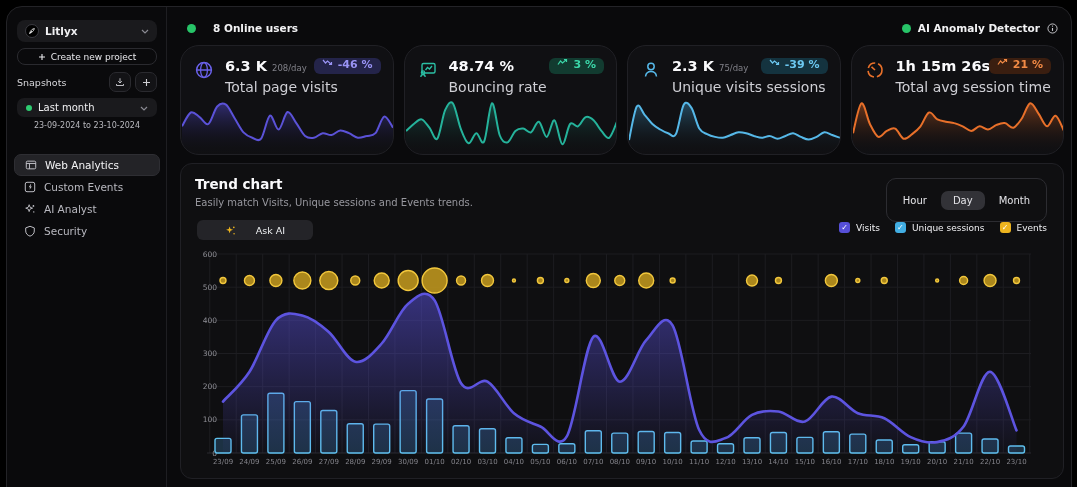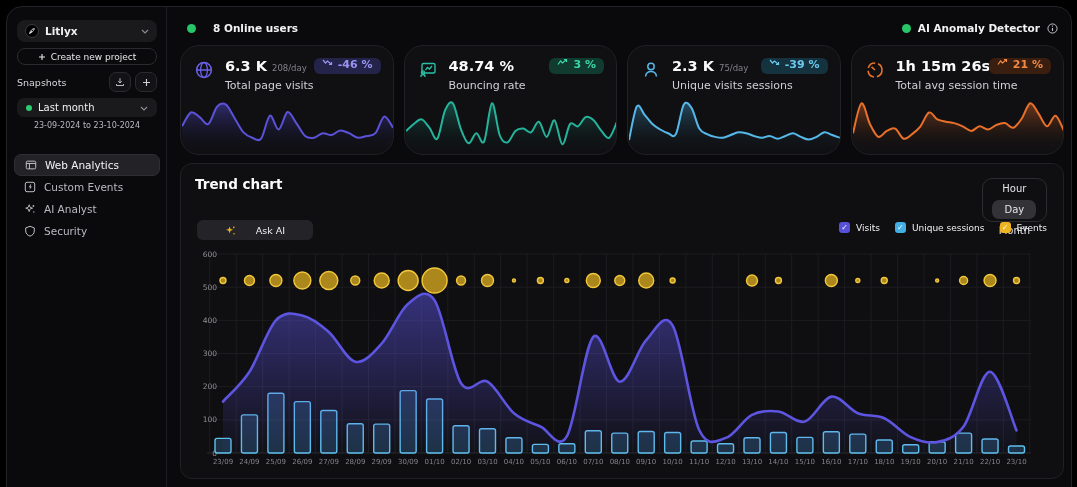--- a/index.html
+++ b/index.html
@@ -51,36 +51,36 @@
   .cards { position:absolute; left:173px; top:38px; width:884px; height:110px;
     display:flex; gap:10px; }
   .card { position:relative; flex:1; background:#101013; border:1px solid #202025;
     border-radius:19px; overflow:hidden; }
   .card-ic { position:absolute; left:12px; top:13px; width:22px; height:22px;
     display:flex; align-items:center; justify-content:center; }
   .card-value-row { position:absolute; left:44px; top:12px; display:flex;
     align-items:baseline; gap:5px; }
   .card-value { font-size:14.5px; font-weight:bold; color:#fafafc; }
   .card-perday { font-size:8.5px; color:#808088; }
-  .card-label { position:absolute; left:44px; top:33px; font-size:11px; color:#cfcfd5; }
+  .card-label { position:absolute; left:44px; top:33px; font-size:14px; color:#cfcfd5; }
   .badge { position:absolute; right:12px; top:12px; height:16px; border-radius:6px;
     display:flex; align-items:flex-start; gap:5px; padding:0 8px; font-size:11px; font-weight:bold; }
   .spark { position:absolute; left:1px; right:1px; bottom:1px; height:56px;
     border-radius:0 0 10px 10px; }
 
   
   .panel { position:absolute; left:173px; top:156px; width:884px; height:316px;
     background:#0f0f11; border:1px solid #202025; border-radius:12px;text-align:center; }
   .panel-title { position:absolute; left:14px; top:12px; font-size:13.5px; font-weight:bold; color:#fafafc; }
   .panel-sub { position:absolute; left:14px; top:33px; font-size:10px; color:#97979e; }
   .askai-btn { position:absolute; left:16px; top:56px; width:116px; height:20px;
     background:#242428; border-radius:6px; display:flex; align-items:center;
     justify-content:center; gap:20px; font-size:9.5px; color:#eceef0; cursor:pointer; }
   .toggle { position:absolute; right:16px; top:14px; height:44px; border:1px solid #2c2c31;
-    border-radius:10px; display:flex; align-items:center; padding:0 4px; gap:2px;flex-direction:column; }
+    border-radius:10px; display:flex; align-items:center; padding:0 4px; gap:2px; }
   .toggle-btn { font-size:10px; color:#e4e4e8; padding:4px 12px; border-radius:7px; cursor:pointer; }
   .toggle-btn.active { background:#323237; }
   .legend { position:absolute; right:16px; top:58px; display:flex; align-items:center; gap:15px; }
   .legend-item { display:flex; align-items:center; gap:6px; cursor:pointer; }
   .cbox { width:11px; height:11px; border-radius:3px; display:flex; align-items:center;
     justify-content:center; color:#fff; font-size:8px; }
   .legend-label { font-size:9px; color:#f0f0f3; }
   #trendChart { position:absolute; left:8px; top:84px; }
 </style>
 </head>
@@ -317,20 +317,21 @@
             </linearGradient>
           </defs>
           <path d="M0.0,36.2C1.4,31.2 5.6,7.8 8.4,6.3C11.3,4.8 14.1,21.4 16.9,27.0C19.7,32.6 22.5,38.7 25.3,39.9C28.1,41.0 30.9,35.3 33.8,33.9C36.6,32.5 39.4,30.3 42.2,31.6C45.0,32.9 47.8,40.8 50.6,41.7C53.5,42.6 56.3,39.2 59.1,37.1C61.9,35.0 64.7,32.9 67.5,29.3C70.3,25.7 73.1,16.6 76.0,15.5C78.8,14.3 81.6,20.9 84.4,22.4C87.2,23.9 90.0,24.1 92.8,24.7C95.7,25.3 98.5,25.3 101.3,26.1C104.1,26.8 106.9,28.0 109.7,29.3C112.5,30.6 115.3,33.9 118.2,33.9C121.0,33.9 123.8,29.5 126.6,29.3C129.4,29.1 132.2,32.8 135.0,32.5C137.9,32.3 140.7,29.0 143.5,27.9C146.3,26.8 149.1,25.6 151.9,26.1C154.7,26.5 157.5,31.4 160.4,30.7C163.2,29.9 166.0,25.5 168.8,21.5C171.6,17.4 174.4,7.1 177.2,6.3C180.1,5.5 182.9,13.0 185.7,16.9C188.5,20.7 191.3,29.0 194.1,29.3C196.9,29.6 199.7,18.0 202.6,18.7C205.4,19.5 209.6,31.4 211.0,33.9L211,56 L0,56 Z" fill="url(#sg3)" stroke="none"></path>
           <path d="M0.0,36.2C1.4,31.2 5.6,7.8 8.4,6.3C11.3,4.8 14.1,21.4 16.9,27.0C19.7,32.6 22.5,38.7 25.3,39.9C28.1,41.0 30.9,35.3 33.8,33.9C36.6,32.5 39.4,30.3 42.2,31.6C45.0,32.9 47.8,40.8 50.6,41.7C53.5,42.6 56.3,39.2 59.1,37.1C61.9,35.0 64.7,32.9 67.5,29.3C70.3,25.7 73.1,16.6 76.0,15.5C78.8,14.3 81.6,20.9 84.4,22.4C87.2,23.9 90.0,24.1 92.8,24.7C95.7,25.3 98.5,25.3 101.3,26.1C104.1,26.8 106.9,28.0 109.7,29.3C112.5,30.6 115.3,33.9 118.2,33.9C121.0,33.9 123.8,29.5 126.6,29.3C129.4,29.1 132.2,32.8 135.0,32.5C137.9,32.3 140.7,29.0 143.5,27.9C146.3,26.8 149.1,25.6 151.9,26.1C154.7,26.5 157.5,31.4 160.4,30.7C163.2,29.9 166.0,25.5 168.8,21.5C171.6,17.4 174.4,7.1 177.2,6.3C180.1,5.5 182.9,13.0 185.7,16.9C188.5,20.7 191.3,29.0 194.1,29.3C196.9,29.6 199.7,18.0 202.6,18.7C205.4,19.5 209.6,31.4 211.0,33.9" fill="none" stroke="#e8702a" stroke-width="2"></path>
         </svg>
     </div>
   </div>
 
   <div class="panel">
     <div class="panel-title">Trend chart</div>
+    <div class="panel-sub">Easily match Visits, Unique sessions and Events trends.</div>
 
     <div class="askai-btn">
       <svg width="11" height="11" viewBox="0 0 12 12">
           <path d="M5 1.5 L6 4.3 L8.8 5.3 L6 6.3 L5 9.1 L4 6.3 L1.2 5.3 L4 4.3 Z" fill="#edb41f"></path>
           <circle cx="9.6" cy="2.6" r="0.9" fill="#edb41f"></circle>
           <circle cx="9.9" cy="9.6" r="0.8" fill="#edb41f"></circle>
         </svg>
       <span>Ask AI</span>
     </div>
 

